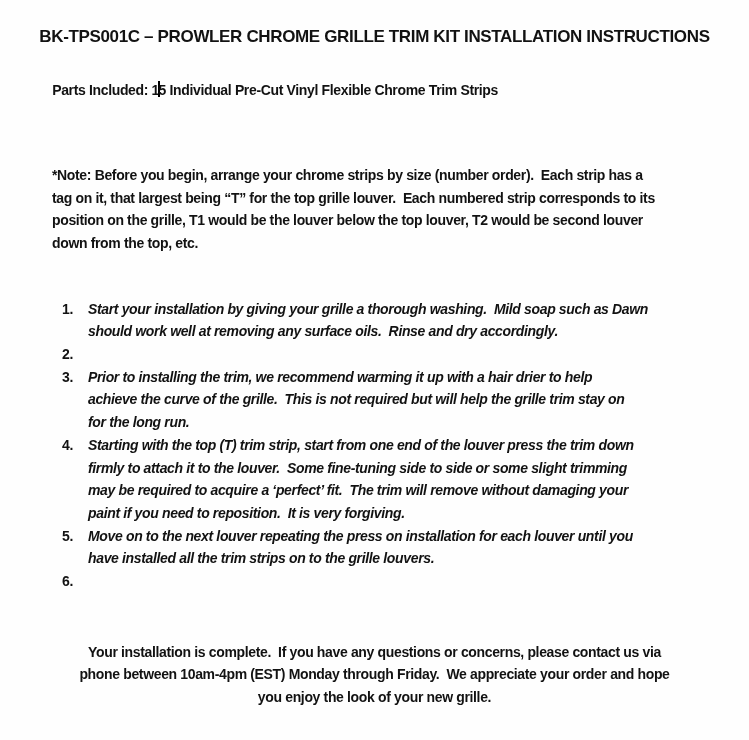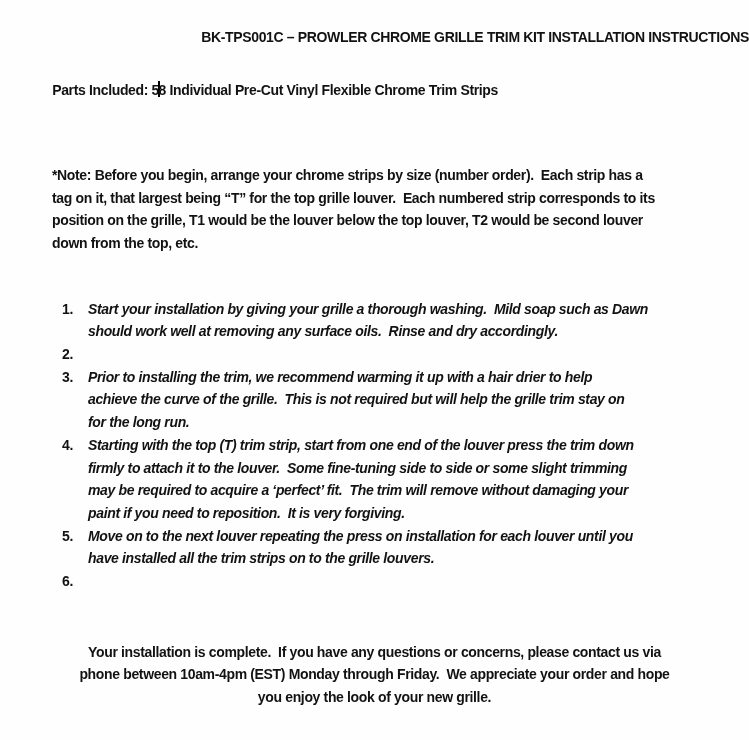--- a/index.html
+++ b/index.html
@@ -15,22 +15,22 @@
     overflow: hidden;
     font-family: "Liberation Sans", sans-serif;
     font-weight: 700;
     color: #121212;
     font-size: 14px;
     letter-spacing: -0.35px;
     line-height: 22.7px;
   }
   .doc-title {
     padding-top: 26px;
-    text-align: right;
-    font-size: 14px;
+    text-align: center;
+    font-size: 17px;
     white-space: pre-wrap;
   }
   .parts-line {
     margin-top: 8px;
     padding-left: 38px;
     white-space: pre-wrap;
   }
   .caret {
     display: inline-block;
     width: 1.5px;
@@ -68,21 +68,21 @@
   }
 </style>
 </head>
 <body>
 
 <div class="page">
 
   <div class="doc-title">BK-TPS001C – PROWLER CHROME GRILLE TRIM KIT INSTALLATION INSTRUCTIONS</div>
 
   <div class="parts-line">
-    <span>Parts Included: 5</span><span class="caret"></span><span>8 Individual Pre-Cut Vinyl Flexible Chrome Trim Strips</span>
+    <span>Parts Included: 1</span><span class="caret"></span><span>5 Individual Pre-Cut Vinyl Flexible Chrome Trim Strips</span>
   </div>
 
   <div class="note">*Note: Before you begin, arrange your chrome strips by size (number order).  Each strip has a
 tag on it, that largest being “T” for the top grille louver.  Each numbered strip corresponds to its
 position on the grille, T1 would be the louver below the top louver, T2 would be second louver
 down from the top, etc.</div>
 
   <div class="steps">
     <div class="step">
       <span class="step-num">1.</span>

